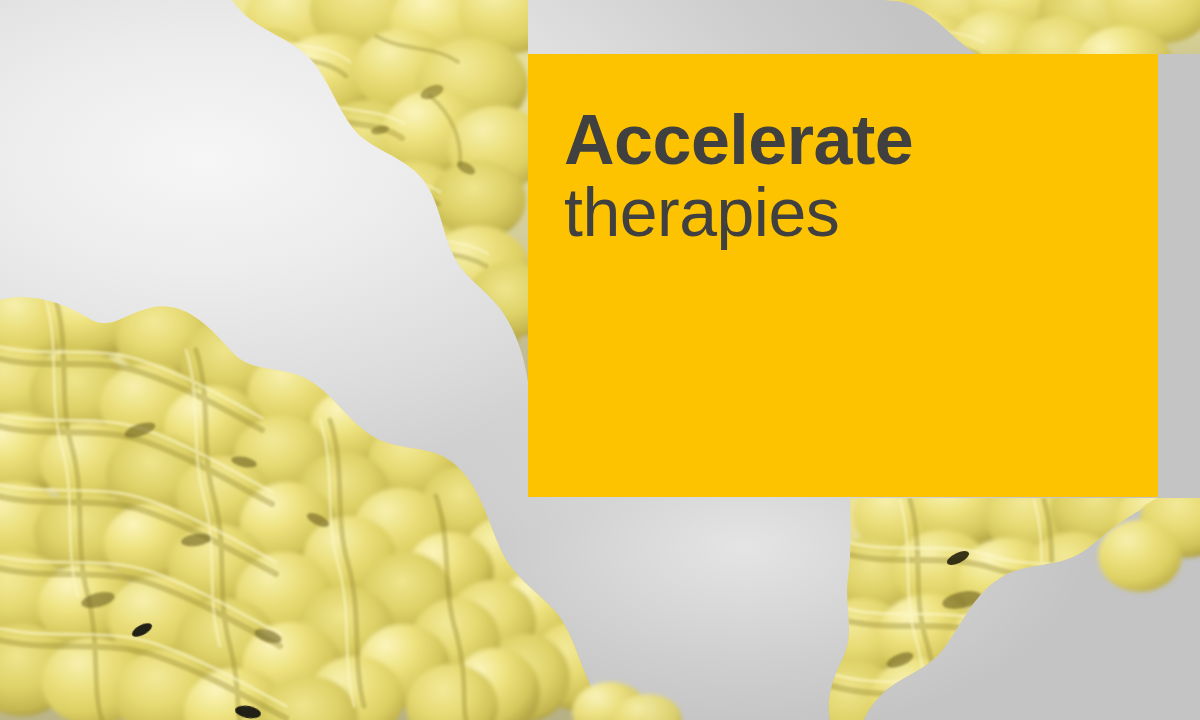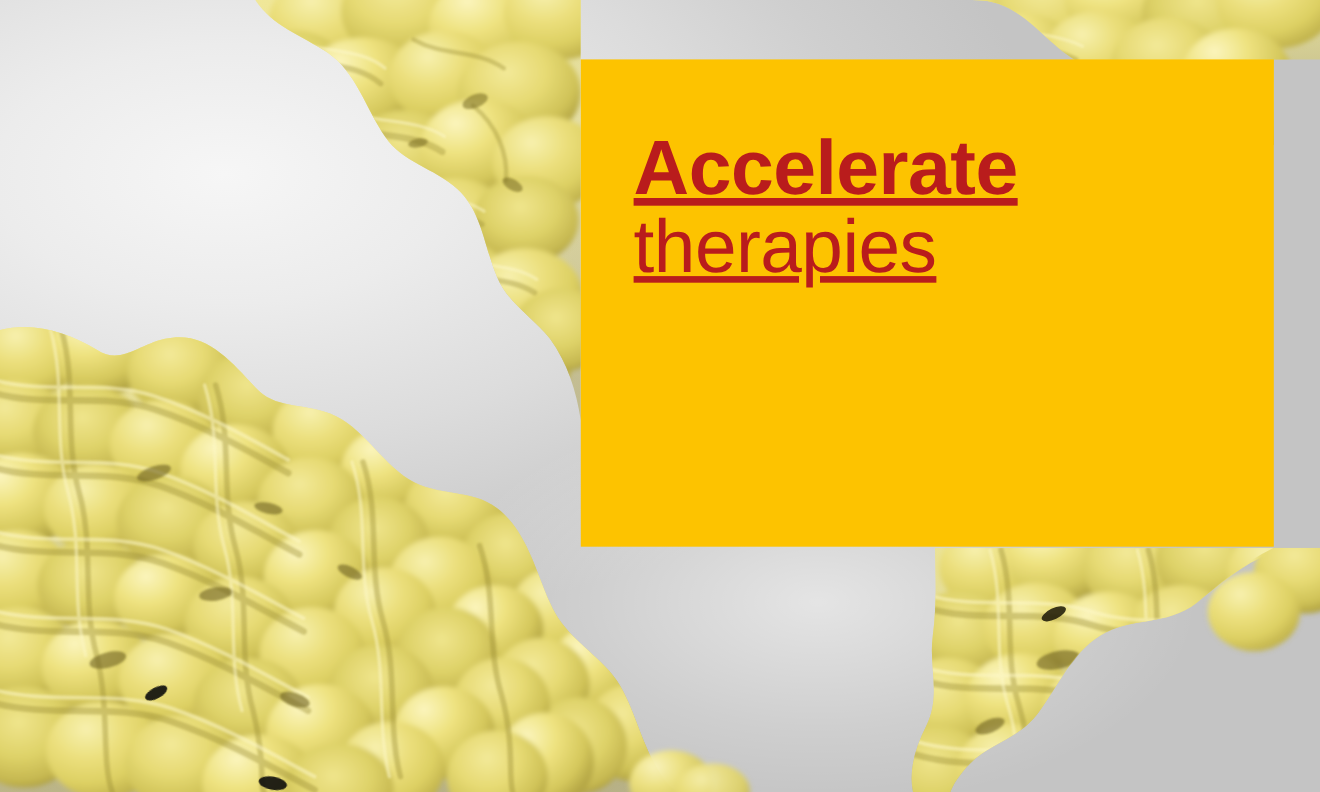--- a/index.html
+++ b/index.html
@@ -49,25 +49,24 @@
     position: absolute;
     left: 528px;
     top: 54px;
     width: 630px;
     height: 443px;
     background: #fdc300;
     box-sizing: border-box;
     padding: 48px 40px 0 32px;
   }
   .headline {
-    margin: 16px;
-    color: #b91c1c;
+    margin: 4px;
+    color: #404040;
     line-height: 0.98;
     letter-spacing: -0.5px;
-    text-decoration: underline;
   }
   .hl-line {
     display: block;
     white-space: nowrap;
   }
   .hl-bold {
     font-weight: 700;
     font-size: 68px;
     font-stretch: condensed;
   }

